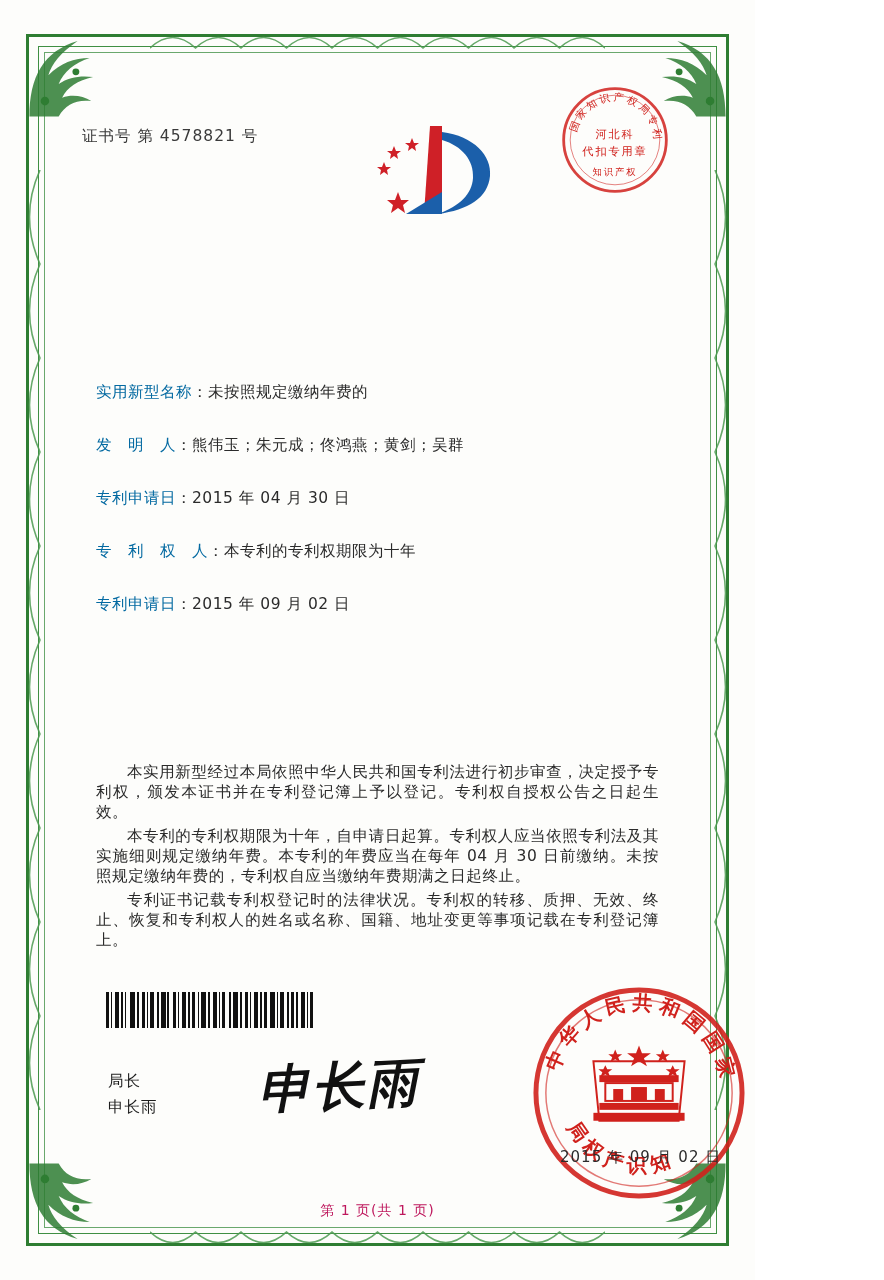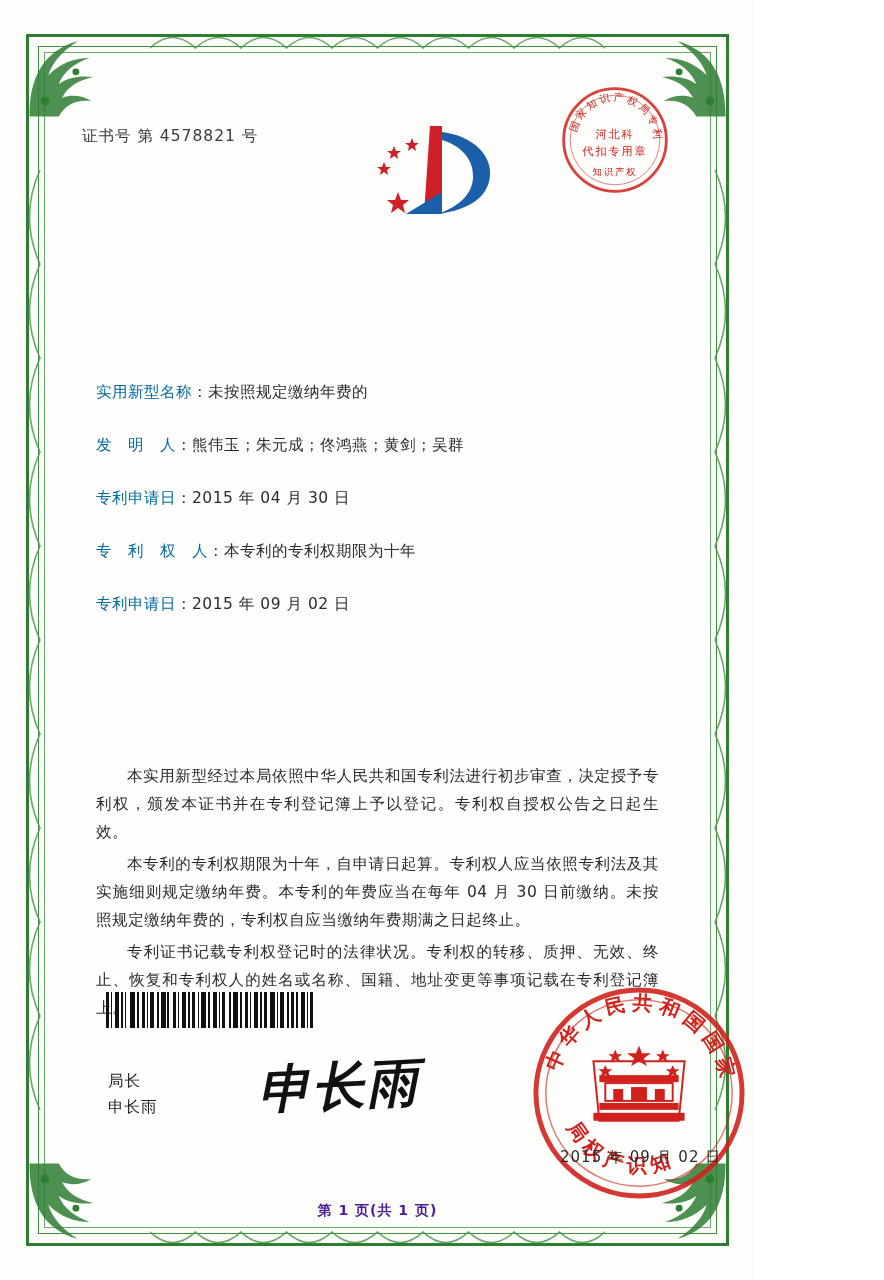--- a/index.html
+++ b/index.html
@@ -132,21 +132,21 @@
     color: #2b2b2b;
   }
 
   
   .paragraphs {
     position: absolute;
     left: 96px;
     right: 96px;
     top: 762px;
     font-size: 15.5px;
-    line-height: 28px;
+    line-height: 20px;
     color: #2b2b2b;
     letter-spacing: .6px;
   }
   .paragraphs p {
     margin: 0 0 4px 0;
     text-indent: 31px;
     text-align: justify;
   }
 
   
@@ -206,23 +206,22 @@
     letter-spacing: 1px;
   }
 
   .page-foot {
     position: absolute;
     left: 0;
     right: 0;
     top: 1202px;
     text-align: center;
     font-size: 14px;
-    color: #4c1d95;
+    color: #be185d;
     letter-spacing: 1px;
-    font-weight: bold;
   }
 </style>
 </head>
 <body>
 
 <div class="page">
 
   <div class="border-outer"></div>
   <div class="border-inner"></div>
   <div class="border-hair"></div>

